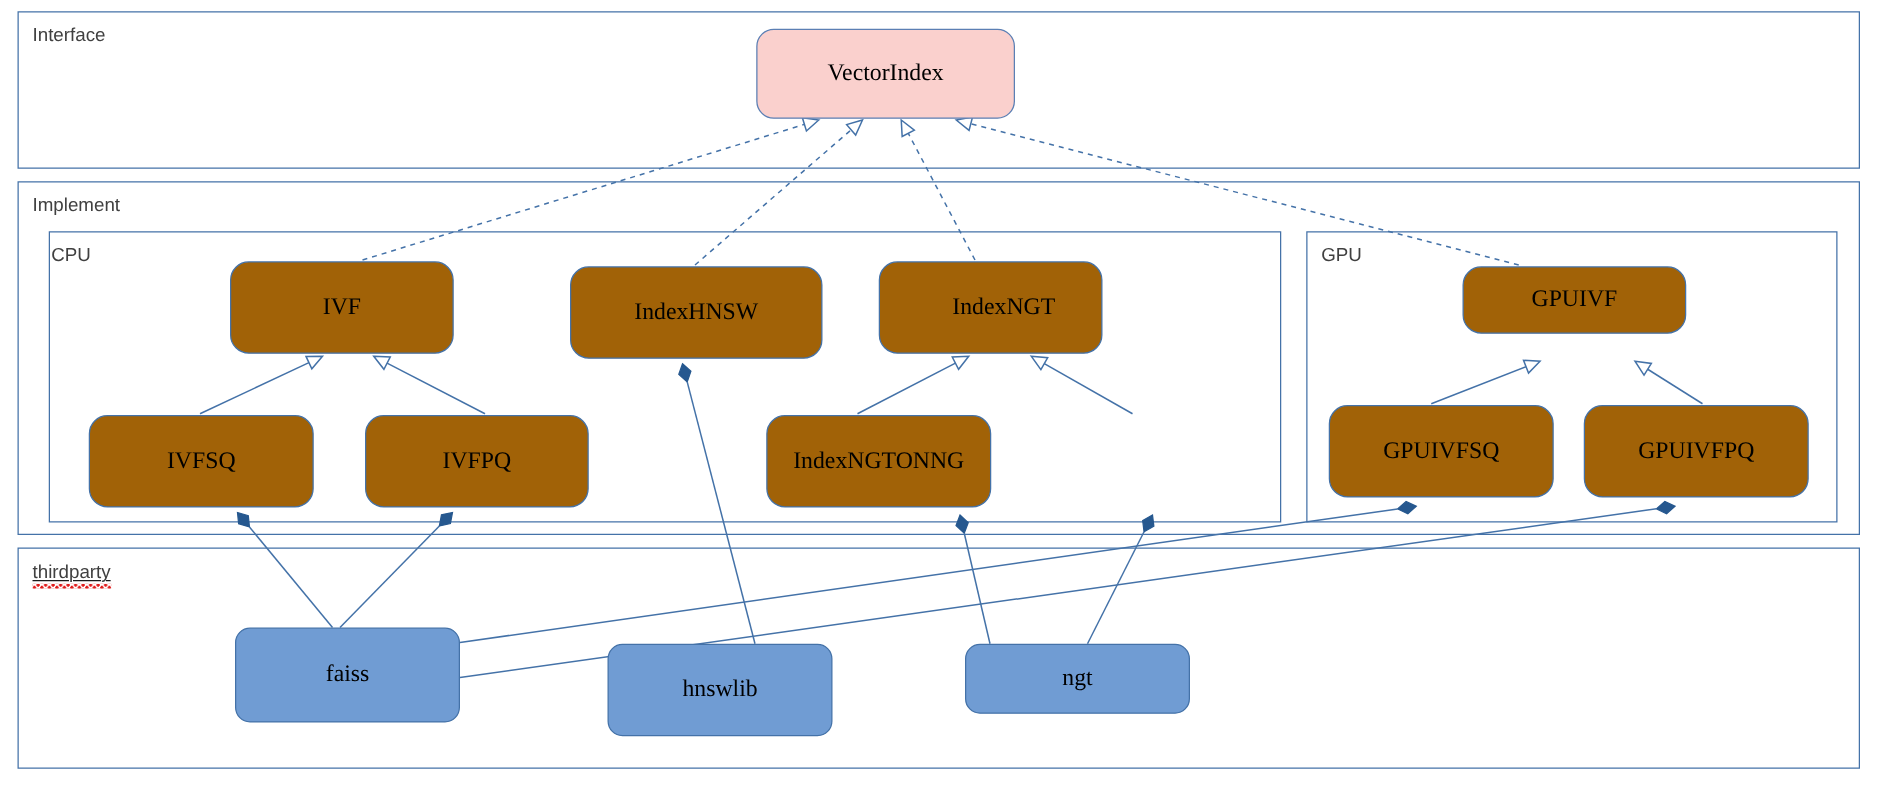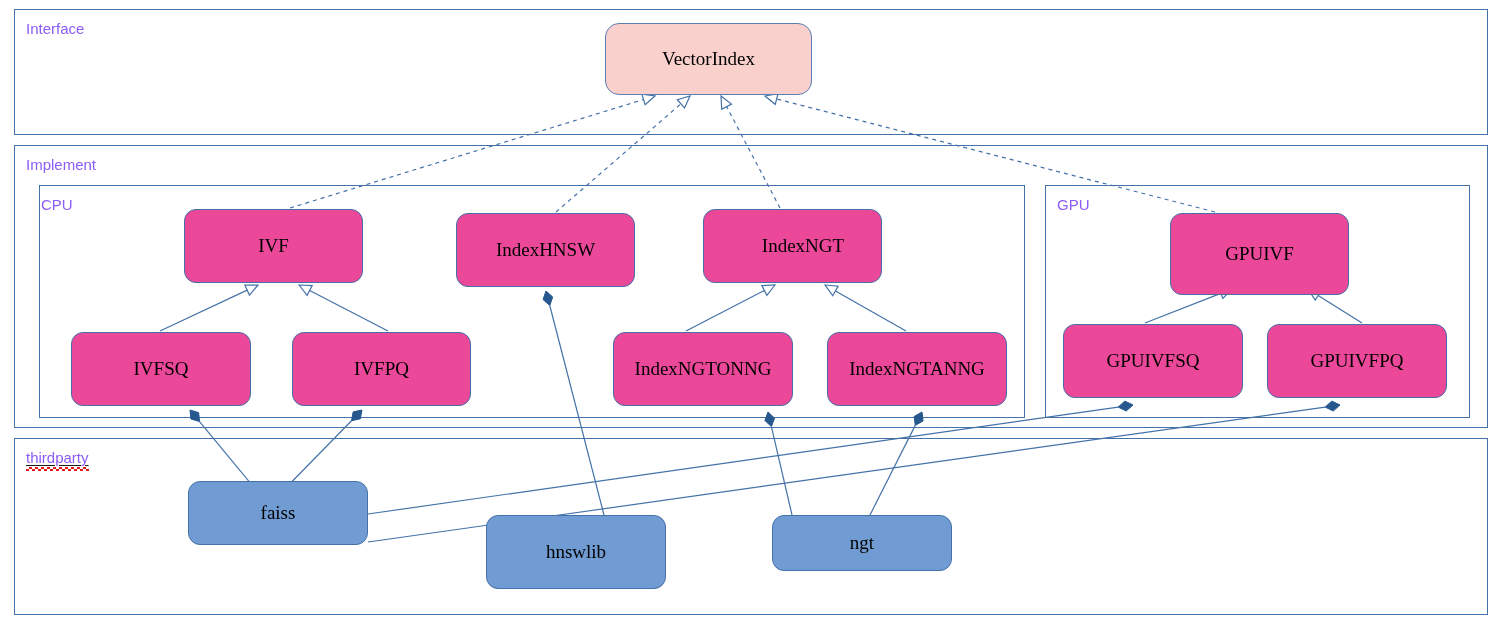--- a/index.html
+++ b/index.html
@@ -3,36 +3,36 @@
 <meta charset="utf-8">
 <style>
   html,body{margin:0;padding:0;background:#ffffff;}
   body{width:1503px;height:628px;position:relative;overflow:hidden;
        font-family:"Liberation Sans",sans-serif;}
   #canvas{position:absolute;left:0;top:0;width:1503px;height:628px;}
 
   
   .group{position:absolute;border:1px solid #4472a8;background:transparent;box-sizing:border-box;}
   .group-label{position:absolute;font-family:"Liberation Sans",sans-serif;
-               font-size:15px;color:#8b5cf6;white-space:nowrap;line-height:1;}
+               font-size:15px;color:#404040;white-space:nowrap;line-height:1;}
   .group-label.spell{text-decoration:underline;text-decoration-color:#1a1a1a;
                      text-decoration-thickness:1px;text-underline-offset:2px;}
   .squiggle{position:absolute;height:4px;left:0;bottom:-6px;width:100%;
             background-image:
               radial-gradient(circle at 1.5px 3px, #e01b1b 1.2px, transparent 1.4px),
               radial-gradient(circle at 4.5px 1px, #e01b1b 1.2px, transparent 1.4px);
             background-size:6px 4px;background-repeat:repeat-x;}
 
   
   .node{position:absolute;box-sizing:border-box;border-radius:12px;
         display:flex;align-items:center;justify-content:center;
         font-family:"Liberation Serif",serif;font-size:19px;color:#000000;
         border:1px solid #4472a8;text-align:center;line-height:1.1;}
   .node.iface{background:#fad0cd;border:1.5px solid #5b7fb4;border-radius:14px;}
-  .node.impl{background:#ec4899;}
+  .node.impl{background:#a16207;border-radius:15px;}
   .node.third{background:#709cd3;}
 
   
   svg.edges{position:absolute;left:0;top:0;width:1503px;height:628px;
             pointer-events:none;overflow:visible;}
   .lnk{stroke:#4472a8;stroke-width:1.2;fill:none;}
   .lnk-d{stroke:#4472a8;stroke-width:1.2;fill:none;stroke-dasharray:4 4;}
   .lnk-c{stroke:#4472a8;stroke-width:1.2;fill:none;}
   .head-hollow{fill:#ffffff;stroke:#4472a8;stroke-width:1.2;}
   .head-solid{fill:#26588f;stroke:#26588f;stroke-width:1;}
@@ -87,48 +87,45 @@
       <line x1="792" y1="515" x2="771.4039604586063" y2="426.60866363485195" class="lnk-c"></line>
       <polygon points="922,412 923.083358130481,420.94853815777304 915.2398452657985,425.3903064927452 914.1564871353175,416.4417683349721" class="head-solid"></polygon>
       <line x1="870" y1="515" x2="915.2398452657985" y2="425.3903064927452" class="lnk-c"></line>
     </svg>
     <div class="node iface" style="left: 605px; top: 23px; width: 207px; height: 72px;">
       <span>VectorIndex</span>
     </div>
     <div class="node impl" style="left: 184px; top: 209px; width: 179px; height: 74px;">
       <span>IVF</span>
     </div>
-    <div class="node impl" style="left: 456px; top: 213px; width: 179px; height: 74px;">
+    <div class="node impl" style="left: 456px; top: 213px; width: 202px; height: 74px;">
       <span>IndexHNSW</span>
     </div>
     <div class="node impl" style="left: 703px; top: 209px; width: 179px; height: 74px; padding-left: 21px;">
       <span>IndexNGT</span>
     </div>
-    <div class="node impl" style="left: 1170px; top: 213px; width: 179px; height: 82px;">
+    <div class="node impl" style="left: 1170px; top: 213px; width: 179px; height: 54px;">
       <span>GPUIVF</span>
     </div>
     <div class="node impl" style="left: 71px; top: 332px; width: 180px; height: 74px;">
       <span>IVFSQ</span>
     </div>
     <div class="node impl" style="left: 292px; top: 332px; width: 179px; height: 74px;">
       <span>IVFPQ</span>
     </div>
     <div class="node impl" style="left: 613px; top: 332px; width: 180px; height: 74px;">
       <span>IndexNGTONNG</span>
     </div>
-    <div class="node impl" style="left: 827px; top: 332px; width: 180px; height: 74px;">
-      <span>IndexNGTANNG</span>
-    </div>
     <div class="node impl" style="left: 1063px; top: 324px; width: 180px; height: 74px;">
       <span>GPUIVFSQ</span>
     </div>
     <div class="node impl" style="left: 1267px; top: 324px; width: 180px; height: 74px;">
       <span>GPUIVFPQ</span>
     </div>
-    <div class="node third" style="left: 188px; top: 481px; width: 180px; height: 64px;">
+    <div class="node third" style="left: 188px; top: 502px; width: 180px; height: 76px;">
       <span>faiss</span>
     </div>
     <div class="node third" style="left: 486px; top: 515px; width: 180px; height: 74px;">
       <span>hnswlib</span>
     </div>
     <div class="node third" style="left: 772px; top: 515px; width: 180px; height: 56px;">
       <span>ngt</span>
     </div>
   </div>
 

